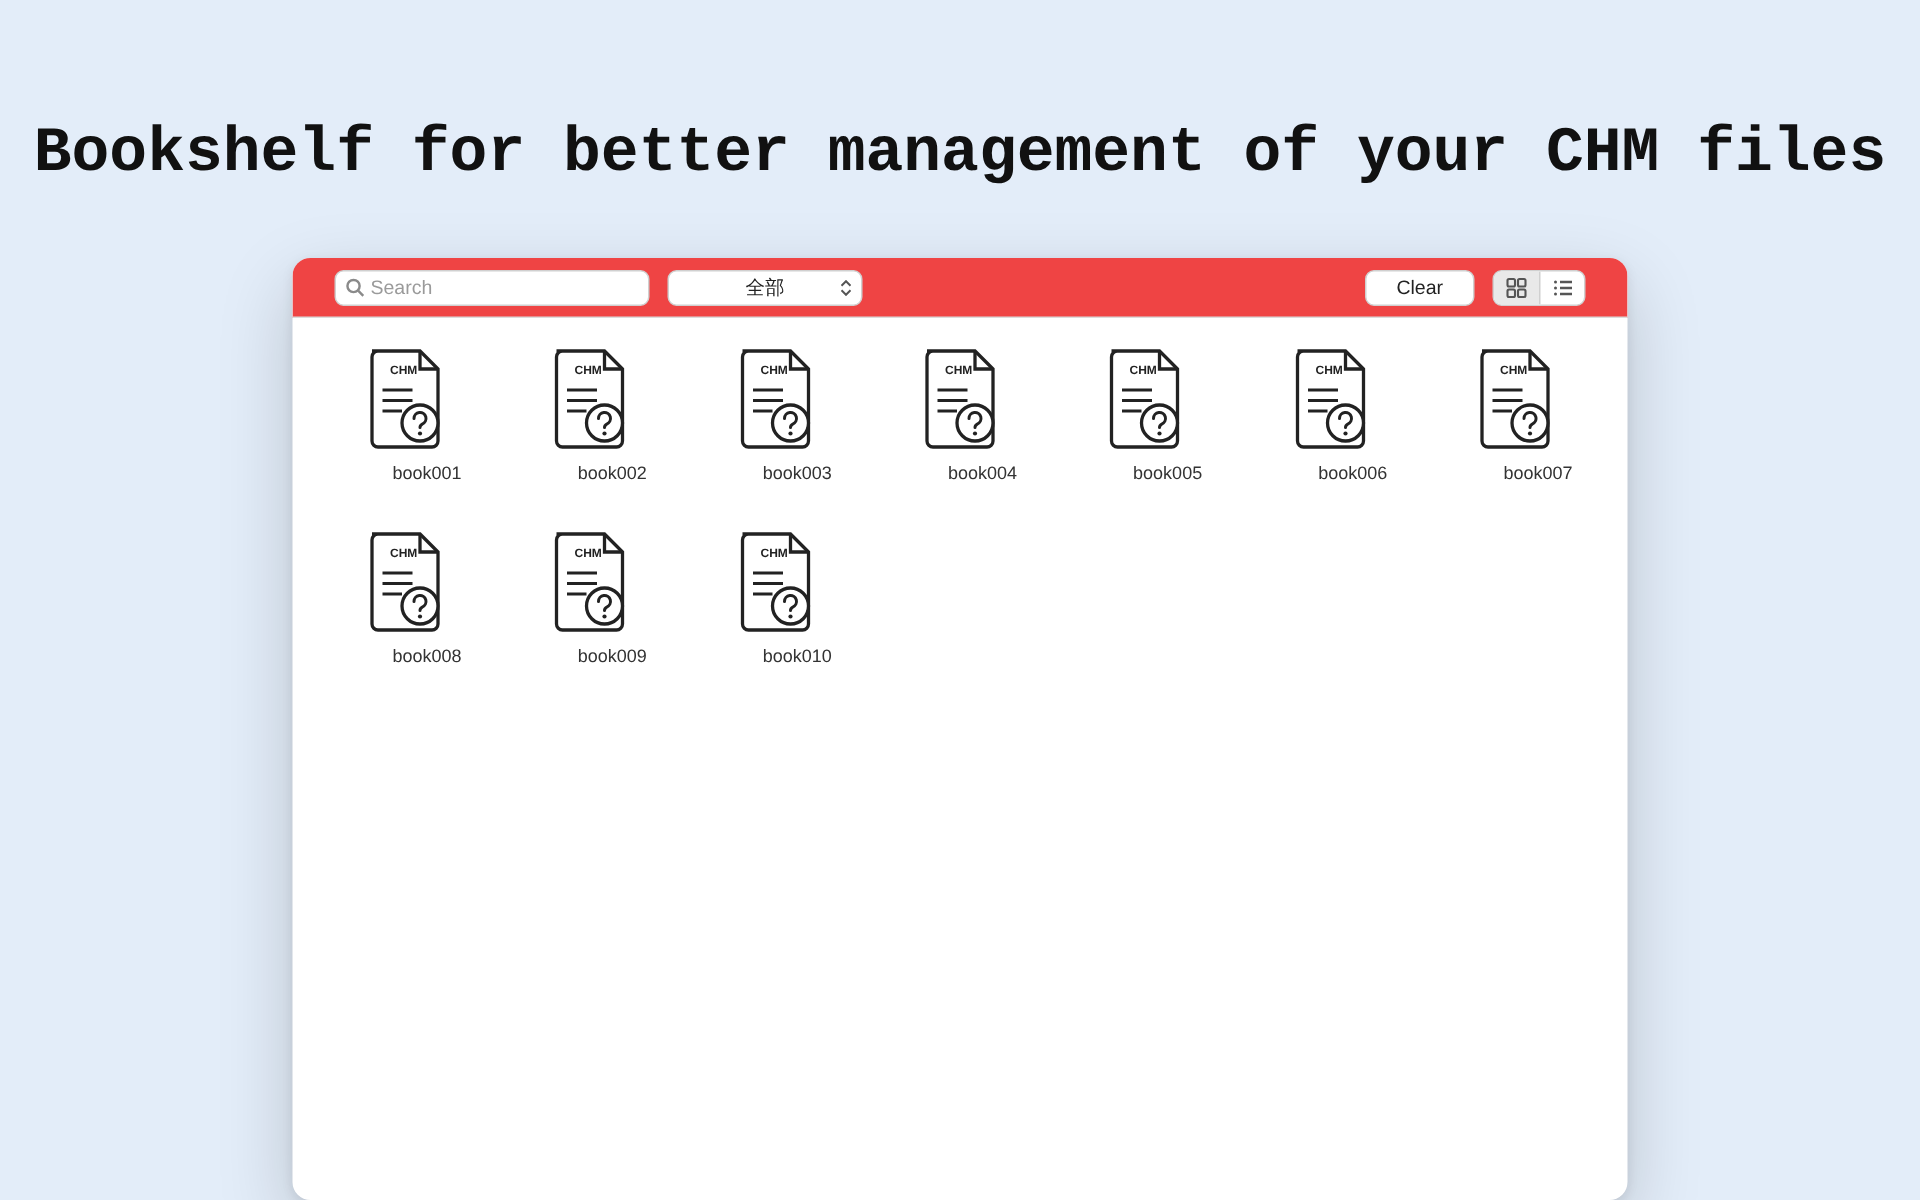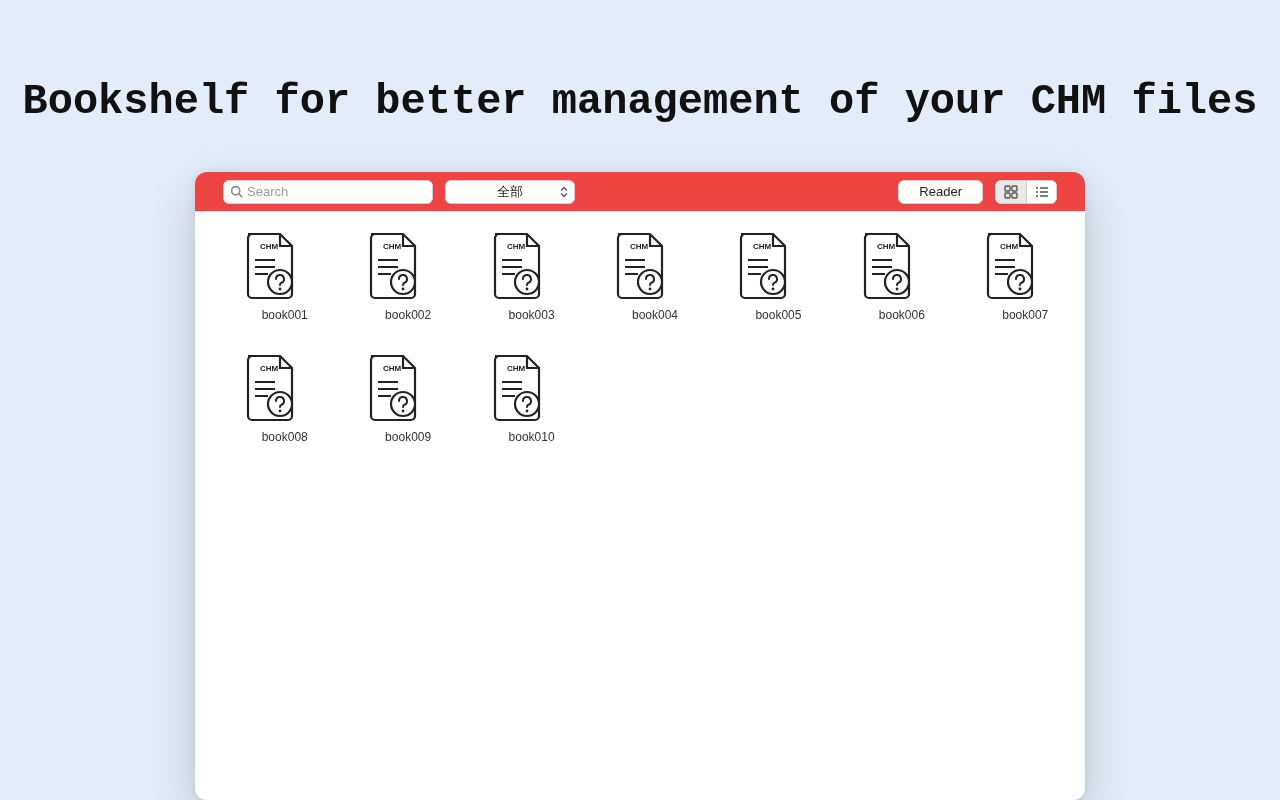--- a/index.html
+++ b/index.html
@@ -182,21 +182,21 @@
         <svg width="8" height="5" viewBox="0 0 8 5">
             <polyline points="1,4 4,1 7,4" fill="none" stroke="#555" stroke-width="1.3"></polyline>
           </svg>
         <svg width="8" height="5" viewBox="0 0 8 5">
             <polyline points="1,1 4,4 7,1" fill="none" stroke="#555" stroke-width="1.3"></polyline>
           </svg>
       </span>
     </div>
     <div class="spacer"></div>
     <div class="clear-btn">
-      <span>Reader</span>
+      <span>Clear</span>
     </div>
     <div class="view-seg">
       <div class="seg active">
         <svg width="14" height="14" viewBox="0 0 14 14" fill="none" stroke="#555" stroke-width="1.4">
           <rect x="1" y="1" width="5" height="5" rx="1"></rect>
             <rect x="8" y="1" width="5" height="5" rx="1"></rect>
           <rect x="1" y="8" width="5" height="5" rx="1"></rect>
             <rect x="8" y="8" width="5" height="5" rx="1"></rect>
         </svg>
       </div>

